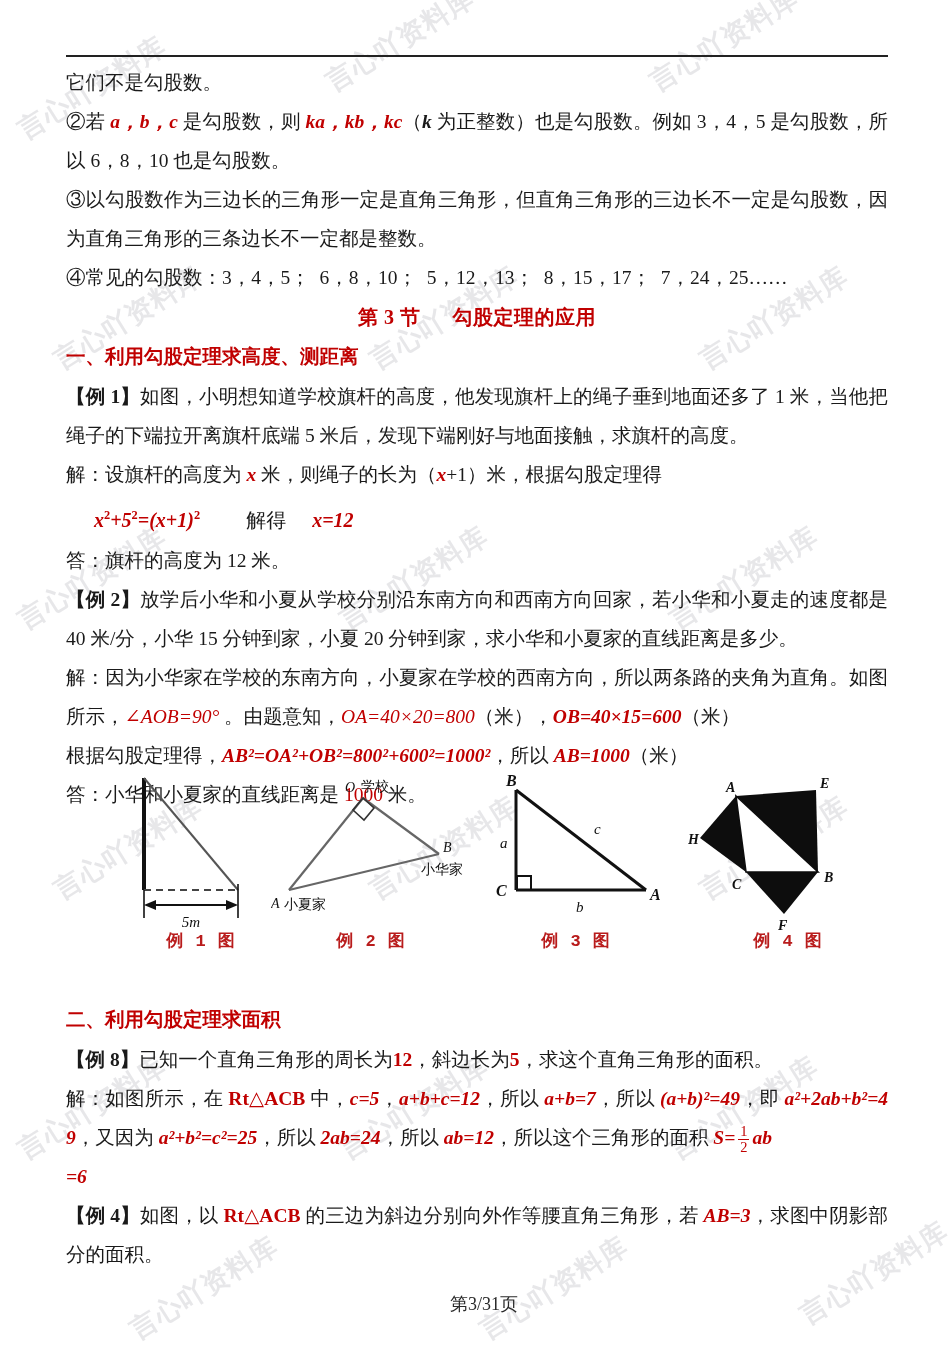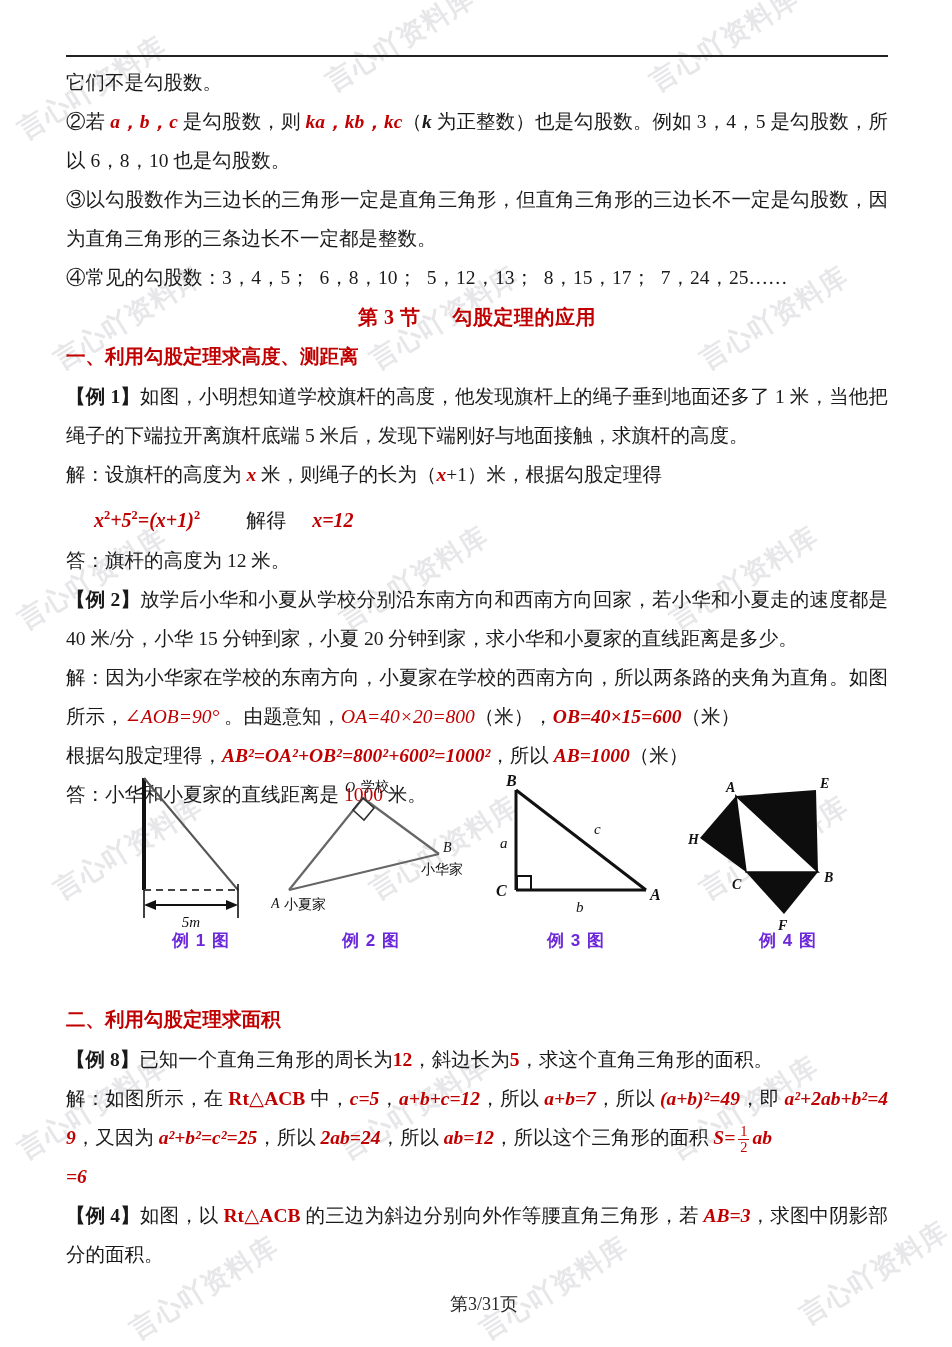--- a/index.html
+++ b/index.html
@@ -124,24 +124,24 @@
     top: 772px;
     width: 822px;
     height: 180px;
   }
   .fig { position: absolute; top: 0; }
   .fig-caption {
     position: absolute;
     bottom: 0;
     width: 100%;
     text-align: center;
-    font-family: Liberation Sans, sans-serif;
+    font-family: Liberation Mono, monospace;
     font-weight: 700;
     font-size: 17px;
-    color: #6d28d9;
+    color: #b91c1c;
     letter-spacing: 1px;
     margin-top: 32px;
   }
   .fig-svg { position: absolute; left: 0; top: 0; }
 
   
   #footer {
     position: absolute;
     left: 0;
     top: 1292px;

